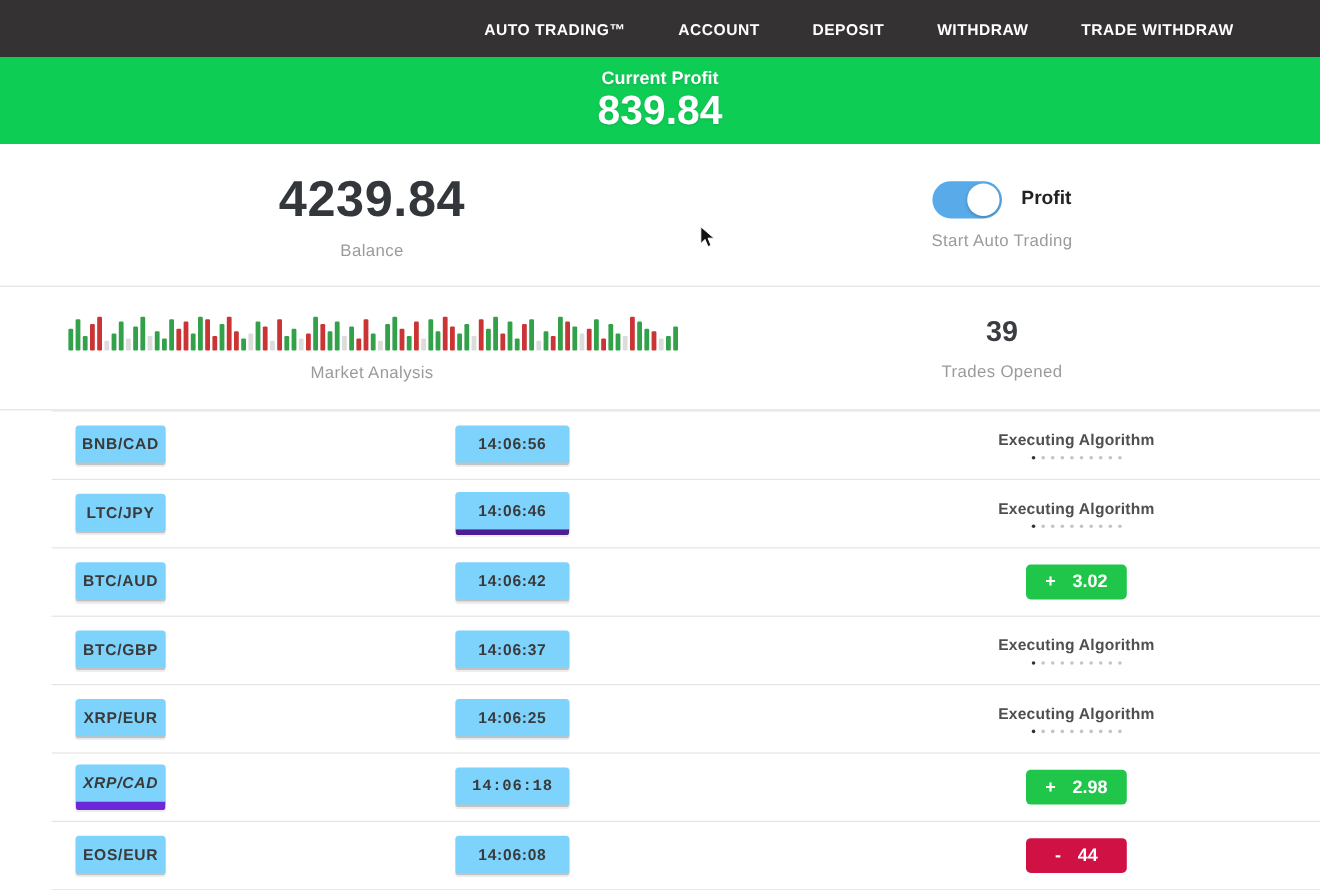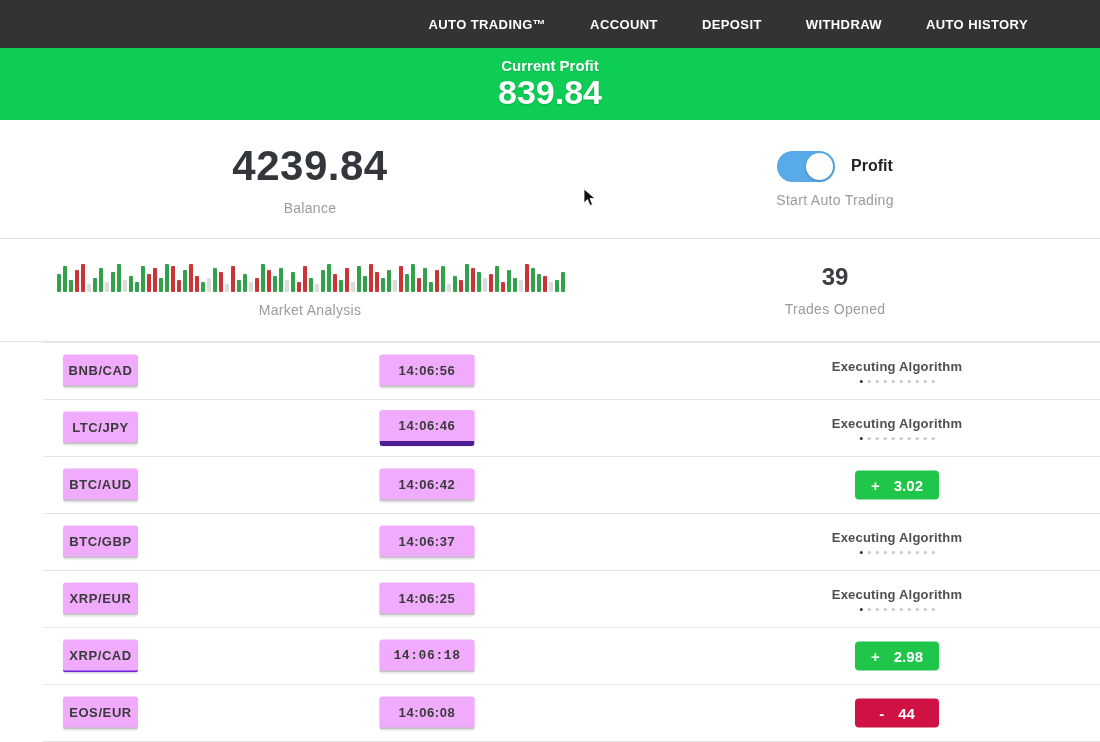--- a/index.html
+++ b/index.html
@@ -49,21 +49,21 @@
   .trades-opened-value { font-size:24px; font-weight:bold; color:#3a3d42; }
 
   
   .rows { }
   .trade-row { position:relative; height:57px; }
   .trade-row::before { content:""; position:absolute; top:0; left:43px; right:0;
                        border-top:1px solid #e4e4e4; }
   .rows-bottom-line { margin-left:43px; border-top:1px solid #e4e4e4; }
 
   .chip { position:absolute; top:50%; transform:translateY(-50%);
-          background:#f0abfc; border-radius:3px; border-bottom:2px solid #c2c2c2;
+          background:#7dd3fc; border-radius:3px; border-bottom:2px solid #c2c2c2;
           box-shadow:0 1px 1px rgba(0,0,0,.08);
           font-size:13px; font-weight:bold; color:#3a3a3a; letter-spacing:.6px;
           padding:8px 0; text-align:center; cursor:pointer; }
   .pair-chip { left:63px; width:75px; }
   .time-chip { left:427px; width:95px; transform:translate(-50%,-50%); }
 
   .status-cell { position:absolute; left:897px; top:50%; transform:translate(-50%,-50%);
                  display:flex; flex-direction:column; align-items:center; }
   .exec-label { font-size:13px; font-weight:bold; color:#4f4f4f; letter-spacing:.2px; }
   .dots { display:flex; gap:5px; margin-top:6px; }
@@ -83,21 +83,21 @@
 </head>
 <body>
 
 <div class="app">
 
   <div class="navbar">
     <span class="nav-item">AUTO TRADING™</span>
     <span class="nav-item">ACCOUNT</span>
     <span class="nav-item">DEPOSIT</span>
     <span class="nav-item">WITHDRAW</span>
-    <span class="nav-item">AUTO HISTORY</span>
+    <span class="nav-item">TRADE WITHDRAW</span>
   </div>
 
   <div class="banner">
     <div class="banner-label">Current Profit</div>
     <div class="banner-value">839.84</div>
   </div>
 
   <div class="stats-row sec1">
     <div class="cell">
       <div class="balance-value">4239.84</div>
@@ -310,21 +310,21 @@
               <span class="dot"></span>
               <span class="dot"></span>
               <span class="dot"></span>
             </span>
       </div>
 
     </div>
   </div>
 
   <div class="trade-row">
-    <button class="chip pair-chip" style="border:none;border-bottom:2px solid #6d28d9;font-family:inherit;"><span class="pair-label">XRP/CAD</span></button>
+    <button class="chip pair-chip" style="border:none;border-bottom:7px solid #6d28d9;font-family:inherit;font-style:italic;"><span class="pair-label">XRP/CAD</span></button>
     <button class="chip time-chip" style="border:none;border-bottom:2px solid #c2c2c2;font-family:Liberation Mono, monospace;"><span class="time-label">14:06:18</span></button>
     <div class="status-cell">
 
       <div class="result-badge profit">
         <span class="sign">+</span>
         <span class="val">2.98</span>
       </div>
     </div>
   </div>
 

